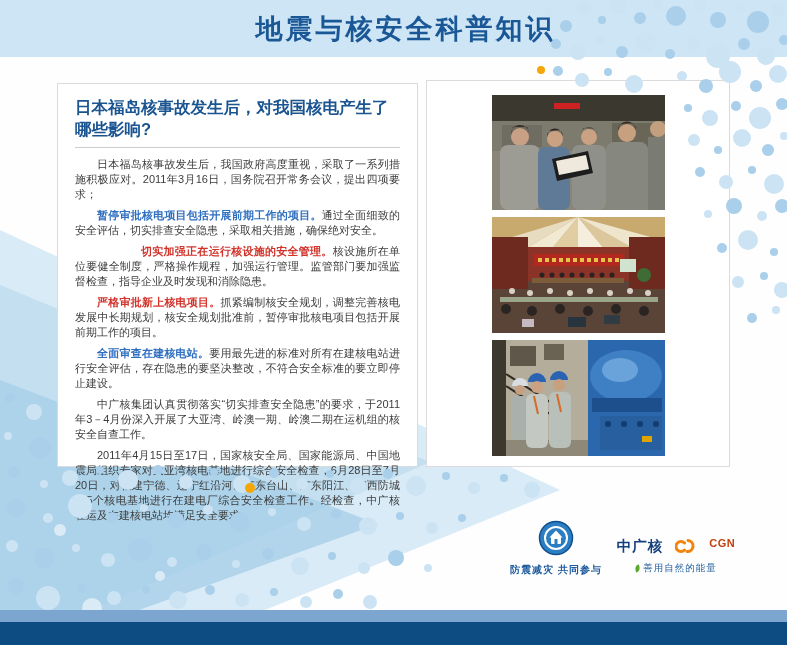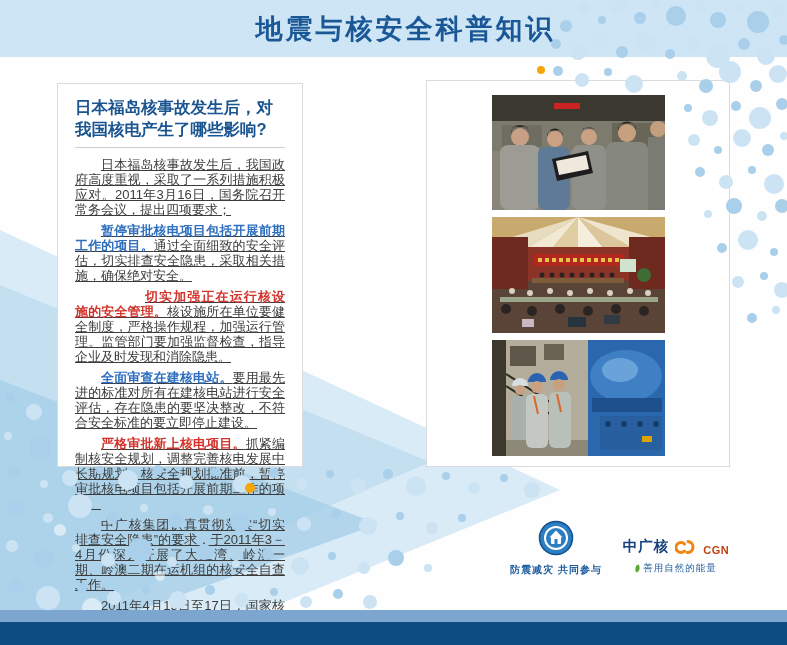--- a/index.html
+++ b/index.html
@@ -6,39 +6,39 @@
   .page{position:relative;width:787px;height:645px;overflow:hidden;background:#fefefe;
         font-family:"Liberation Sans","DejaVu Sans",sans-serif;}
   
   .header{position:absolute;left:0;top:0;width:787px;height:57px;background:#cde5f4;z-index:2;
           display:flex;align-items:center;justify-content:center;padding-left:12px;}
   .header h1{margin:0;font-size:27px;font-weight:bold;color:#1a5796;letter-spacing:3px;}
   
   .deco-under{position:absolute;left:0;top:0;z-index:1;pointer-events:none;}
   .deco-over{position:absolute;left:0;top:0;z-index:5;pointer-events:none;}
   
-  .article-panel{position:absolute;left:57px;top:83px;width:246px;height:384px;box-sizing:border-box;
+  .article-panel{position:absolute;left:57px;top:83px;width:361px;height:384px;box-sizing:border-box;
         background:#ffffff;border:1px solid #d9dbdc;z-index:3;padding:12px 17px 10px 17px;}
   .article-panel h2{margin:0;font-size:16.5px;line-height:22px;font-weight:bold;color:#1a5491;}
   .title-rule{border:none;border-top:1px solid #cbced1;margin:7px 0 9px 0;height:0;}
-  .article-body p{margin:0 0 6px 0;font-size:13px;line-height:15px;color:#3c3c3c;
-        text-align:justify;text-indent:2em;text-decoration:underline;}
+  .article-body p{margin:0 0 6px 0;font-size:11px;line-height:15px;color:#3c3c3c;
+        text-align:justify;text-indent:2em;}
   .lead{font-weight:bold;}
   
   .photo-panel{position:absolute;left:426px;top:80px;width:304px;height:387px;box-sizing:border-box;
         background:#ffffff;border:1px solid #d9dbdc;z-index:3;
         display:flex;flex-direction:column;align-items:center;padding-top:14px;}
   .photo-frame{width:173px;margin-bottom:7px;line-height:0;}
   .photo-frame svg{display:block;}
   
   .footer-logos{position:absolute;left:0;top:0;z-index:4;}
   .eq-logo-block{position:absolute;left:506px;top:520px;width:100px;text-align:center;}
   .eq-caption{margin-top:3px;font-size:10px;color:#1d5a9e;letter-spacing:1px;font-weight:bold;white-space:nowrap;}
   .cgn-block{position:absolute;left:616px;top:537px;width:120px;text-align:center;}
-  .cgn-row{display:flex;align-items:flex-end;justify-content:center;gap:6px;}
+  .cgn-row{display:flex;align-items:flex-start;justify-content:center;gap:12px;}
   .cgn-cn{font-size:14.5px;font-weight:bold;color:#15407e;letter-spacing:1px;}
   .cgn-en{font-size:11px;font-weight:bold;color:#c2410c;letter-spacing:0.5px;}
   .cgn-tagline{margin-top:6px;font-size:9.5px;color:#1c5a9d;letter-spacing:1px;white-space:nowrap;
         display:flex;align-items:center;justify-content:center;gap:2px;}
   .leaf{display:inline-block;width:5px;height:7px;background:#5aa82e;border-radius:80% 0 80% 0;
         transform:rotate(-18deg);margin-right:1px;}
   
   .bar-strip{position:absolute;left:0;top:610px;width:787px;height:12px;background:#7ca6cf;z-index:6;}
   .bar-navy{position:absolute;left:0;top:622px;width:787px;height:23px;background:#0d4c83;z-index:6;}
 </style>
@@ -57,22 +57,22 @@
     <h1>地震与核安全科普知识</h1>
   </div>
 
   <section class="article-panel">
     <h2>日本福岛核事故发生后，对我国核电产生了哪些影响?</h2>
     <hr class="title-rule">
     <div class="article-body">
         <p>日本福岛核事故发生后，我国政府高度重视，采取了一系列措施积极应对。2011年3月16日，国务院召开常务会议，提出四项要求；</p>
         <p><span class="lead" style="color: rgb(46, 111, 192);">暂停审批核电项目包括开展前期工作的项目。</span>通过全面细致的安全评估，切实排查安全隐患，采取相关措施，确保绝对安全。</p>
         <p><span class="lead" style="color: rgb(210, 52, 44); margin-left: 44px;">切实加强正在运行核设施的安全管理。</span>核设施所在单位要健全制度，严格操作规程，加强运行管理。监管部门要加强监督检查，指导企业及时发现和消除隐患。</p>
+        <p><span class="lead" style="color: rgb(210, 52, 44);">严格审批新上核电项目。</span>抓紧编制核安全规划，调整完善核电发展中长期规划，核安全规划批准前，暂停审批核电项目包括开展前期工作的项目。</p>
         <p><span class="lead" style="color: rgb(46, 111, 192);">全面审查在建核电站。</span>要用最先进的标准对所有在建核电站进行安全评估，存在隐患的要坚决整改，不符合安全标准的要立即停止建设。</p>
-        <p><span class="lead" style="color: rgb(210, 52, 44);">严格审批新上核电项目。</span>抓紧编制核安全规划，调整完善核电发展中长期规划，核安全规划批准前，暂停审批核电项目包括开展前期工作的项目。</p>
         <p>中广核集团认真贯彻落实“切实排查安全隐患”的要求，于2011年3－4月份深入开展了大亚湾、岭澳一期、岭澳二期在运机组的核安全自查工作。</p>
         <p>2011年4月15日至17日，国家核安全局、国家能源局、中国地震局组织专家对大亚湾核电基地进行综合安全检查，6月28日至7月20日，对福建宁德、辽宁红沿河、广东台山、广东阳江、广西防城港5个核电基地进行在建电厂综合安全检查工作。经检查，中广核在运及在建核电站均满足安全要求。</p>
       </div>
   </section>
 
   <section class="photo-panel">
 
     <div class="photo-frame">
       <svg width="173" height="115" viewBox="0 0 173 115">
         <rect width="173" height="115" fill="#8a8579"></rect>

